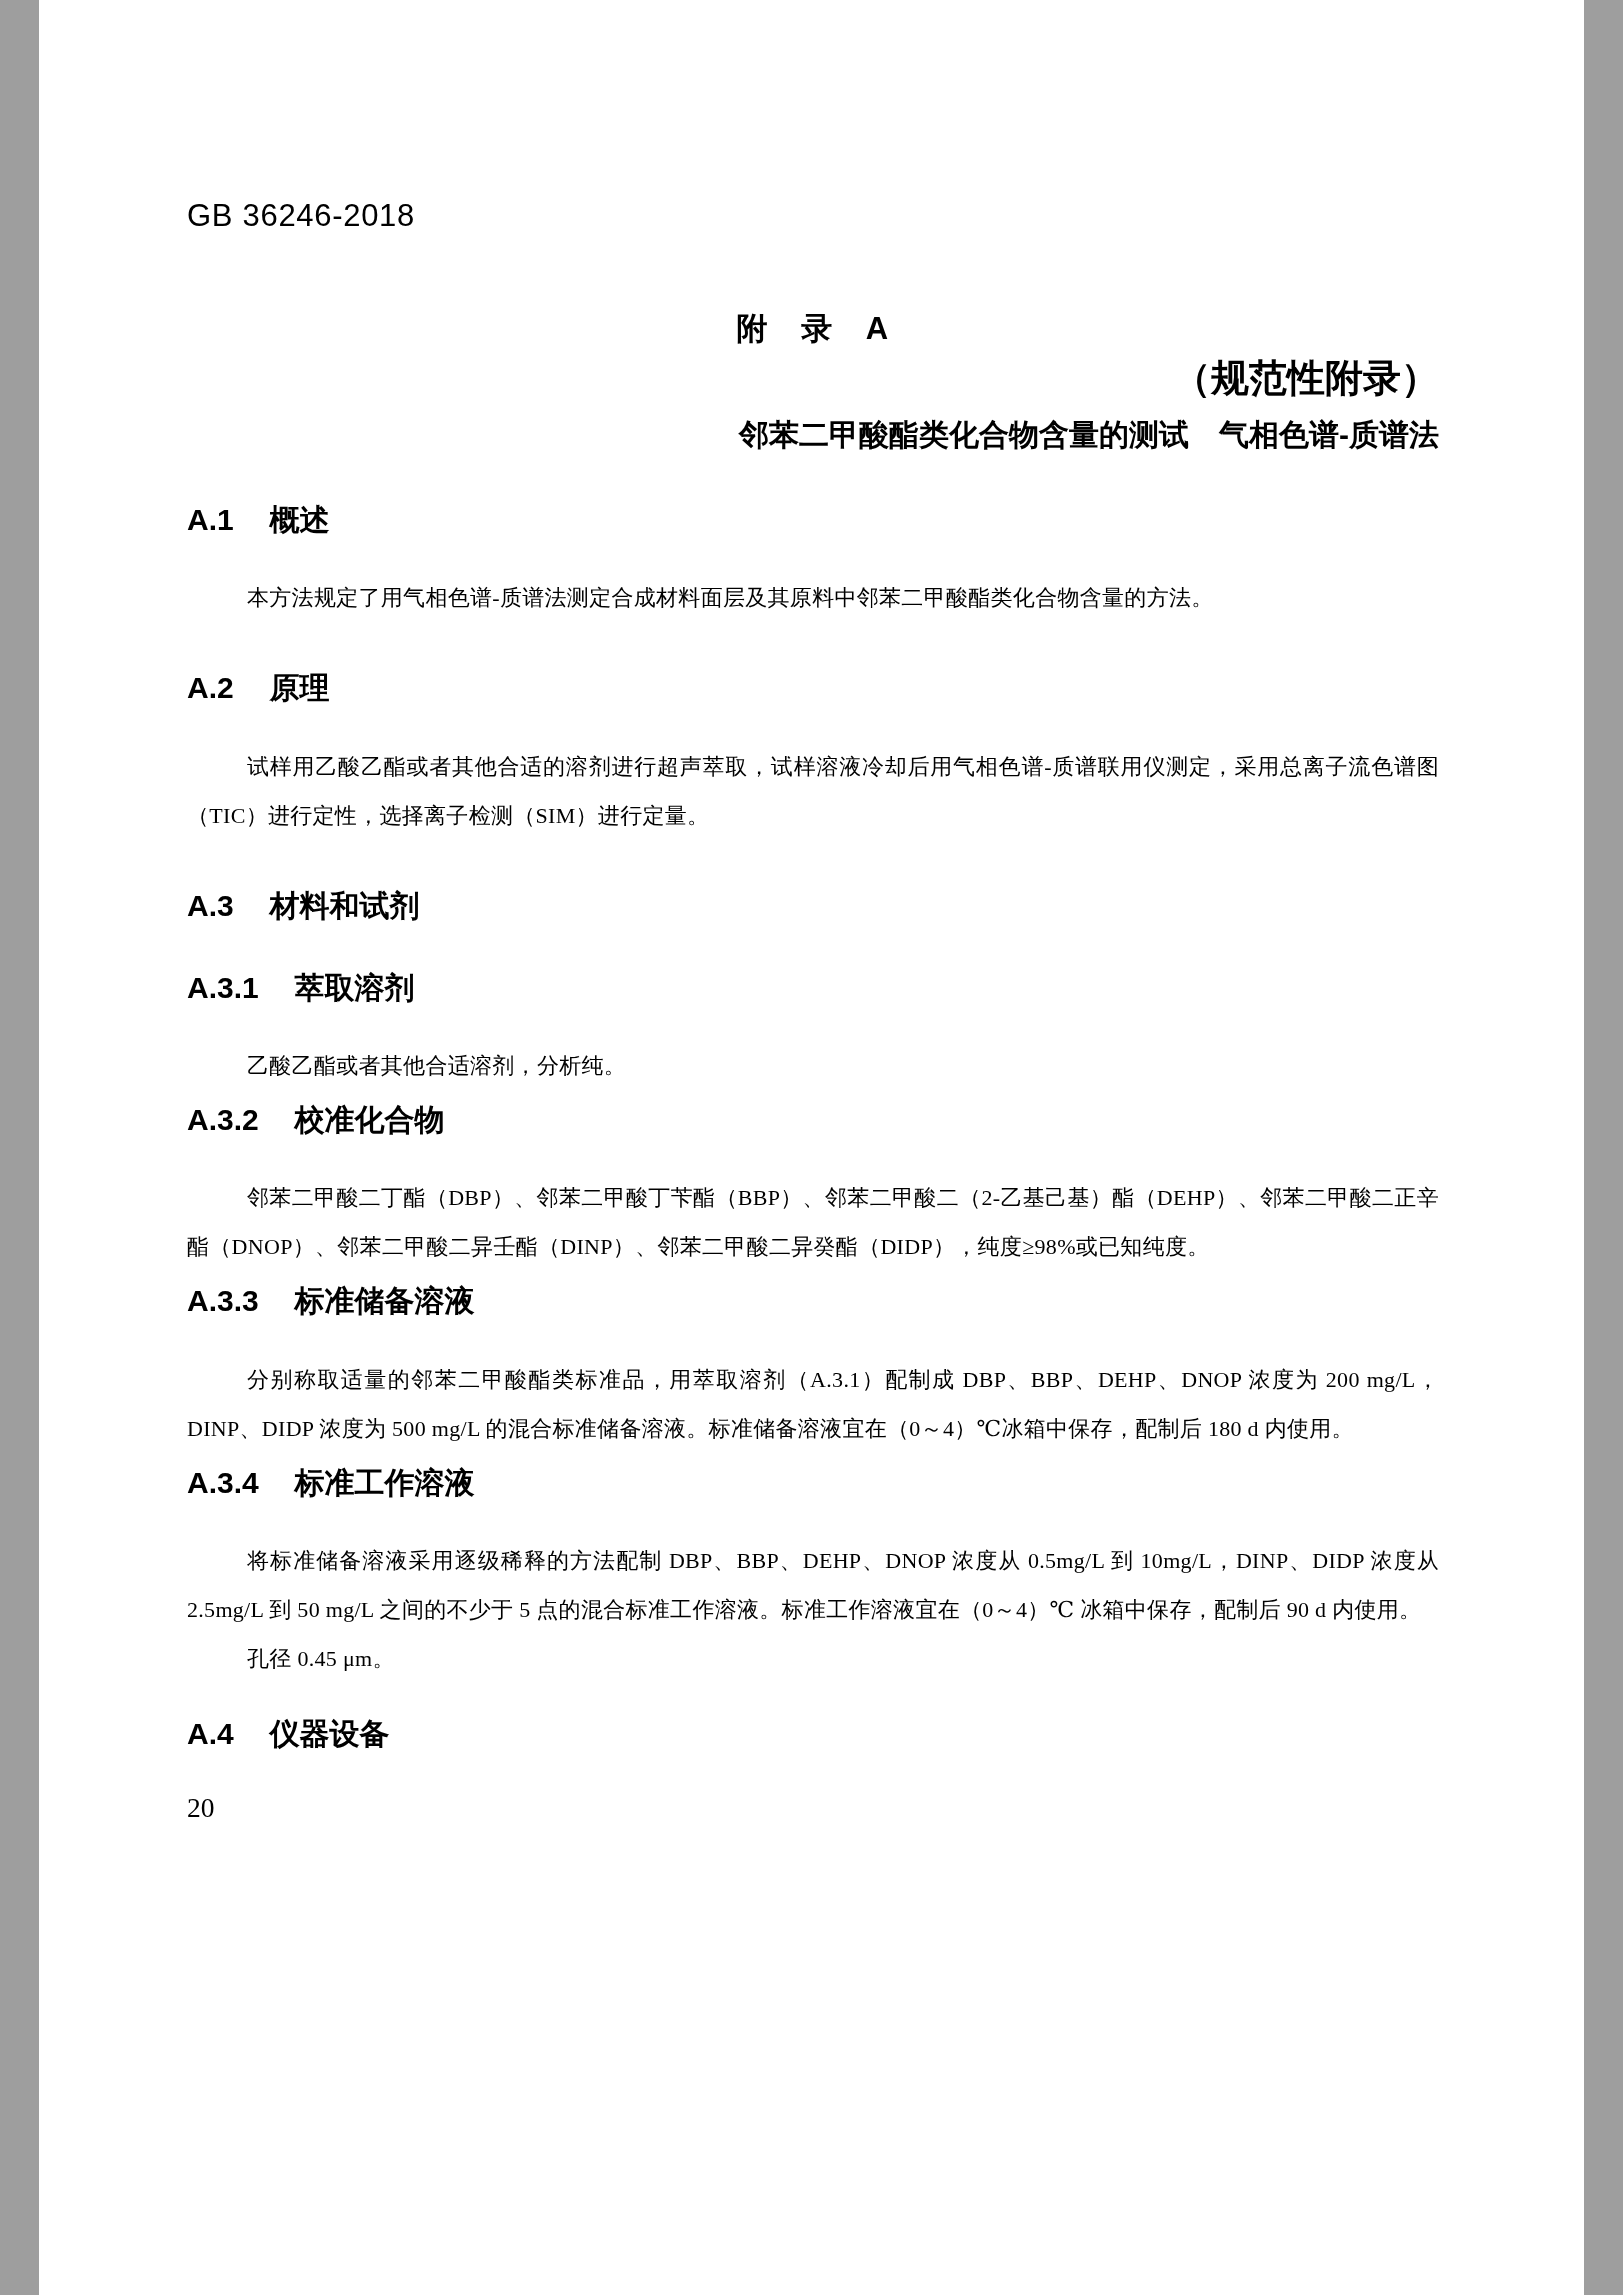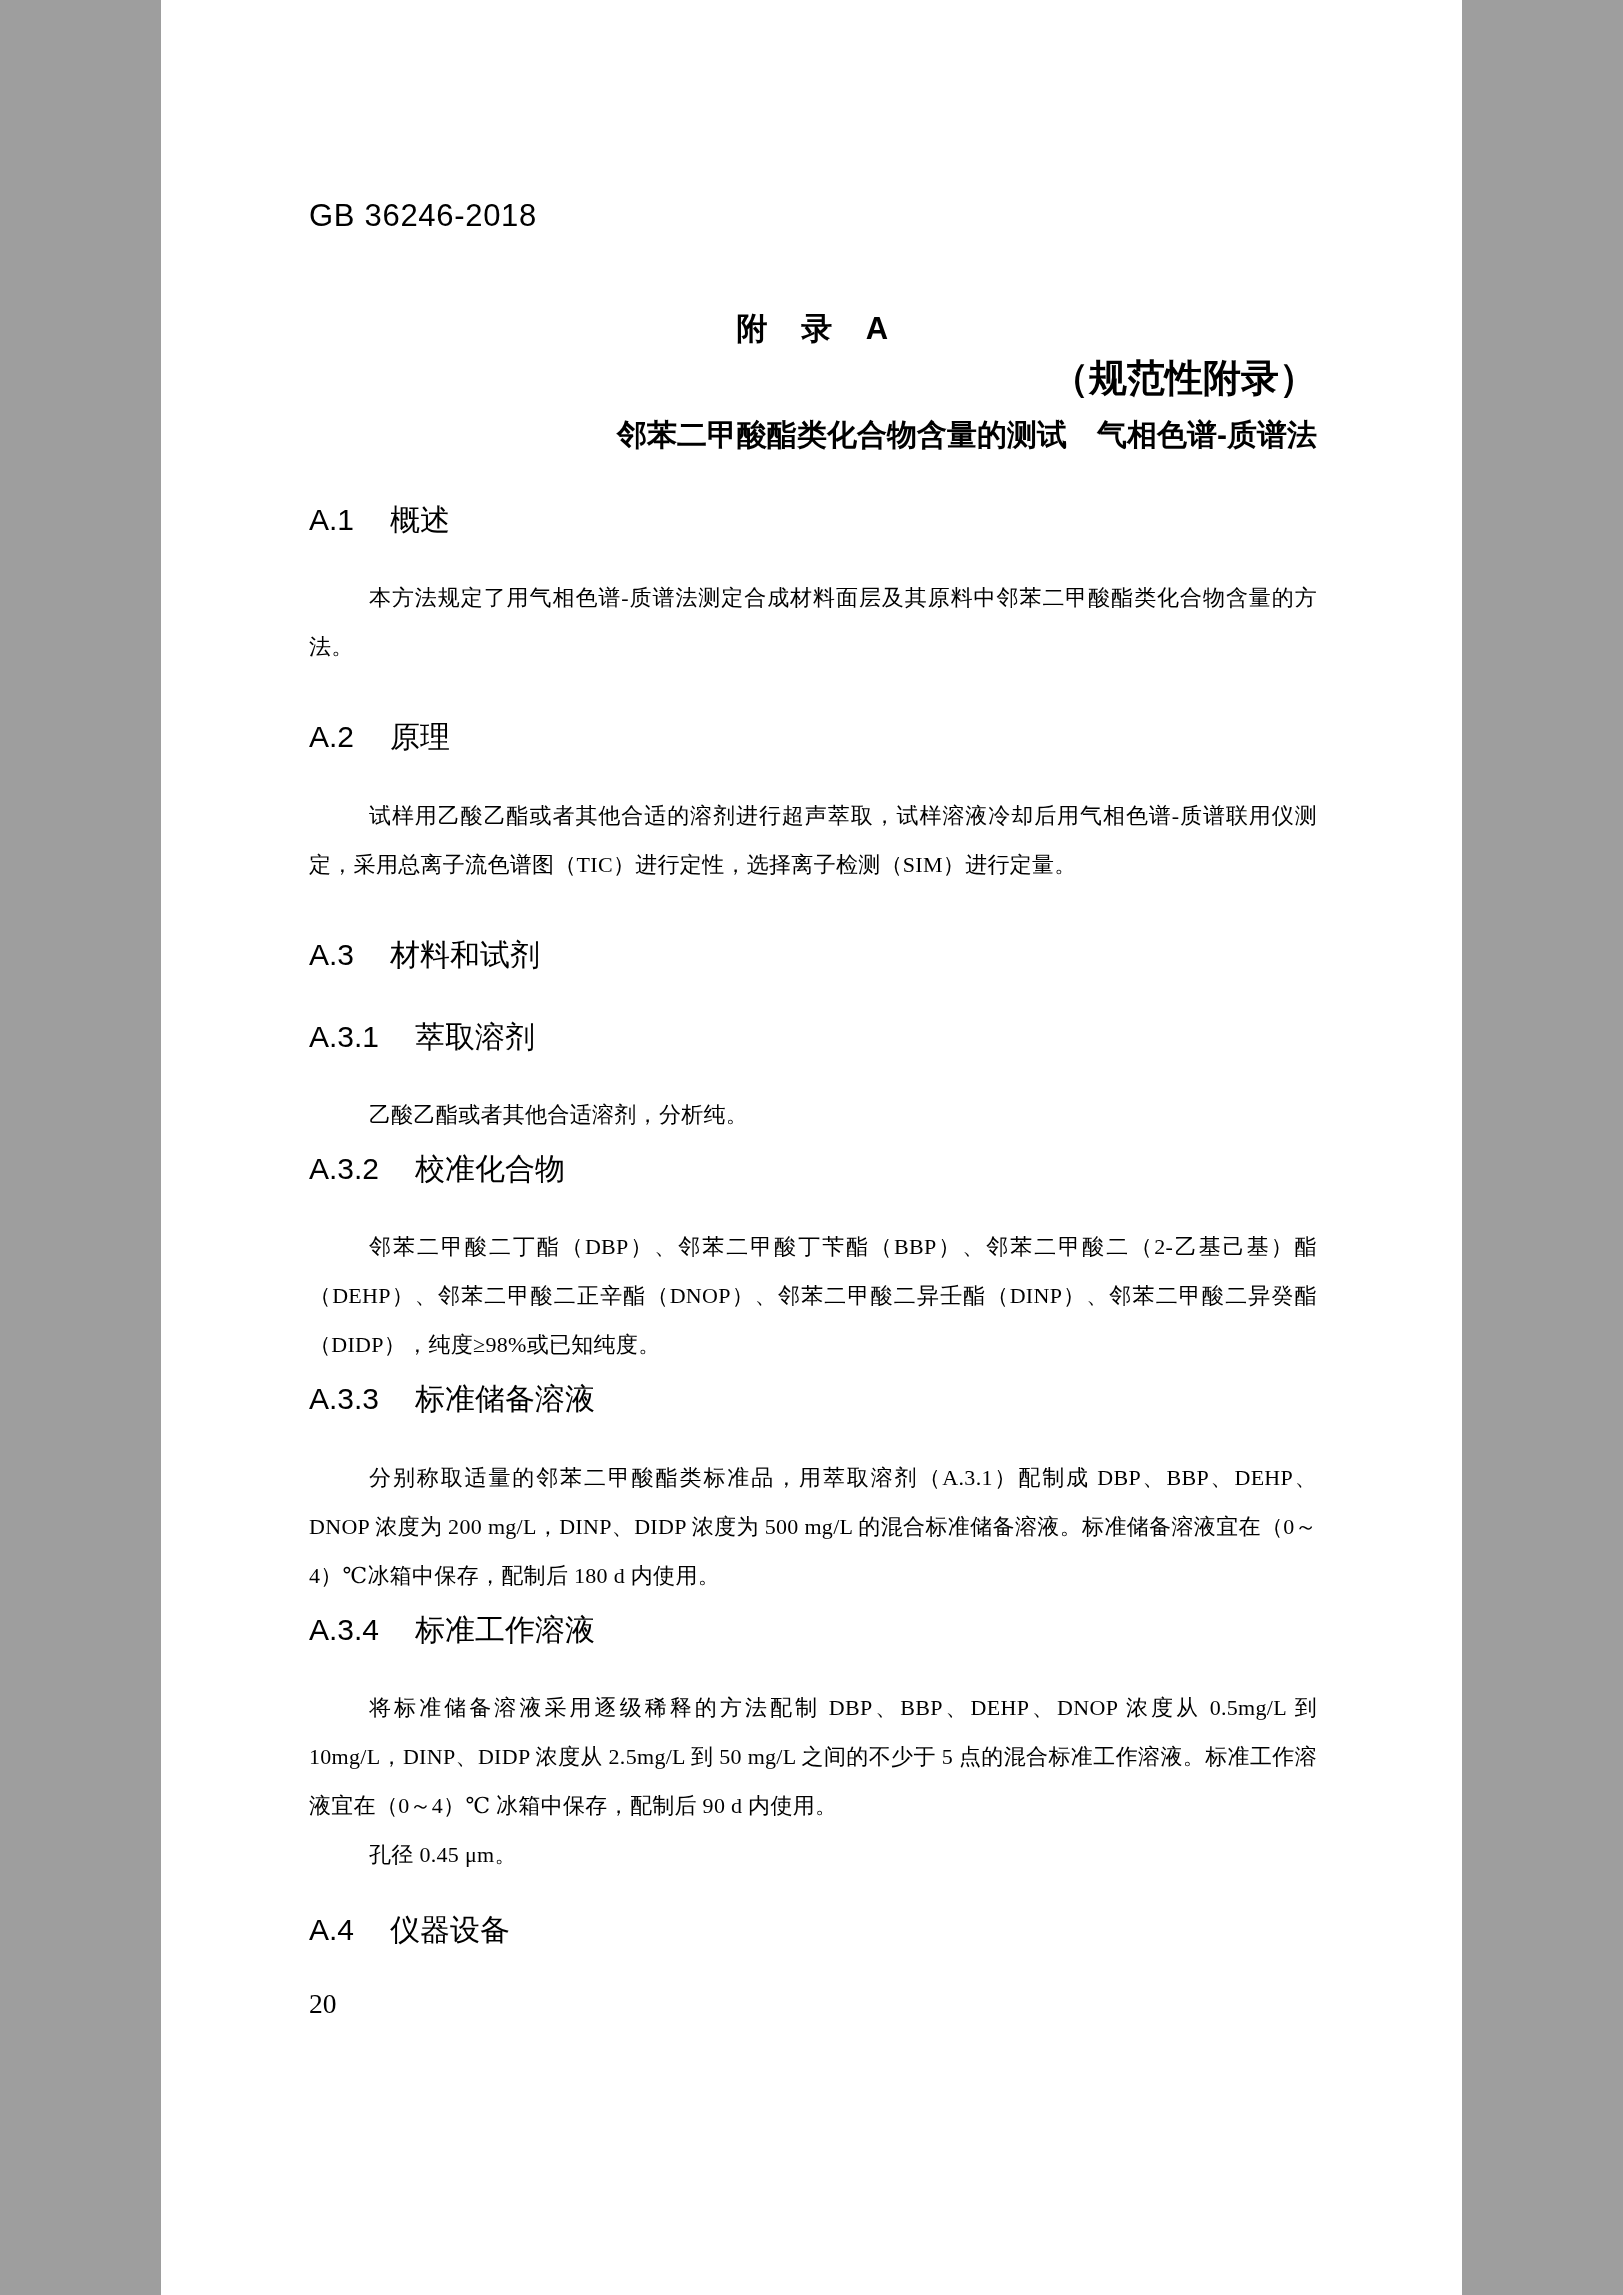--- a/index.html
+++ b/index.html
@@ -2,21 +2,21 @@
 <html lang="zh" style="font-size:10.5px"><head>
 <meta charset="utf-8">
 <style>
   html, body {
     margin: 0;
     padding: 0;
     background: #9e9e9e;
   }
   .page {
     position: relative;
-    width: 1301px;
+    width: 1545px;
     height: 2295px;
     margin: 0 auto;
     background: #ffffff;
     color: #000000;
     box-sizing: border-box;
     padding: 196px 145px 0 148px;
     font-family: "Liberation Serif", "DejaVu Serif", serif;
     overflow: hidden;
   }
   .std-header {
@@ -47,21 +47,21 @@
     margin-top: 6.5px;
     text-align: right;
     font-family: "Liberation Sans", "DejaVu Sans", sans-serif;
     font-weight: bold;
     font-size: 30px;
     line-height: 49px;
   }
   .sec-heading {
     margin: 7.9px 0 29.4px 0;
     font-family: "Liberation Sans", "DejaVu Sans", sans-serif;
-    font-weight: normal;
+    font-weight: bold;
     font-size: 30px;
     line-height: 49px;
   }
   .sec-heading .sec-title { margin-left: 27.5px; }
   .mt-a { margin-top: 36px; }
   .mt-b { margin-top: 41px; }
   .mt-c { margin-top: 33px; }
   .mt-d { margin-top: 5px; }
   .mt-e { margin-top: 26px; }
   .body-para {

